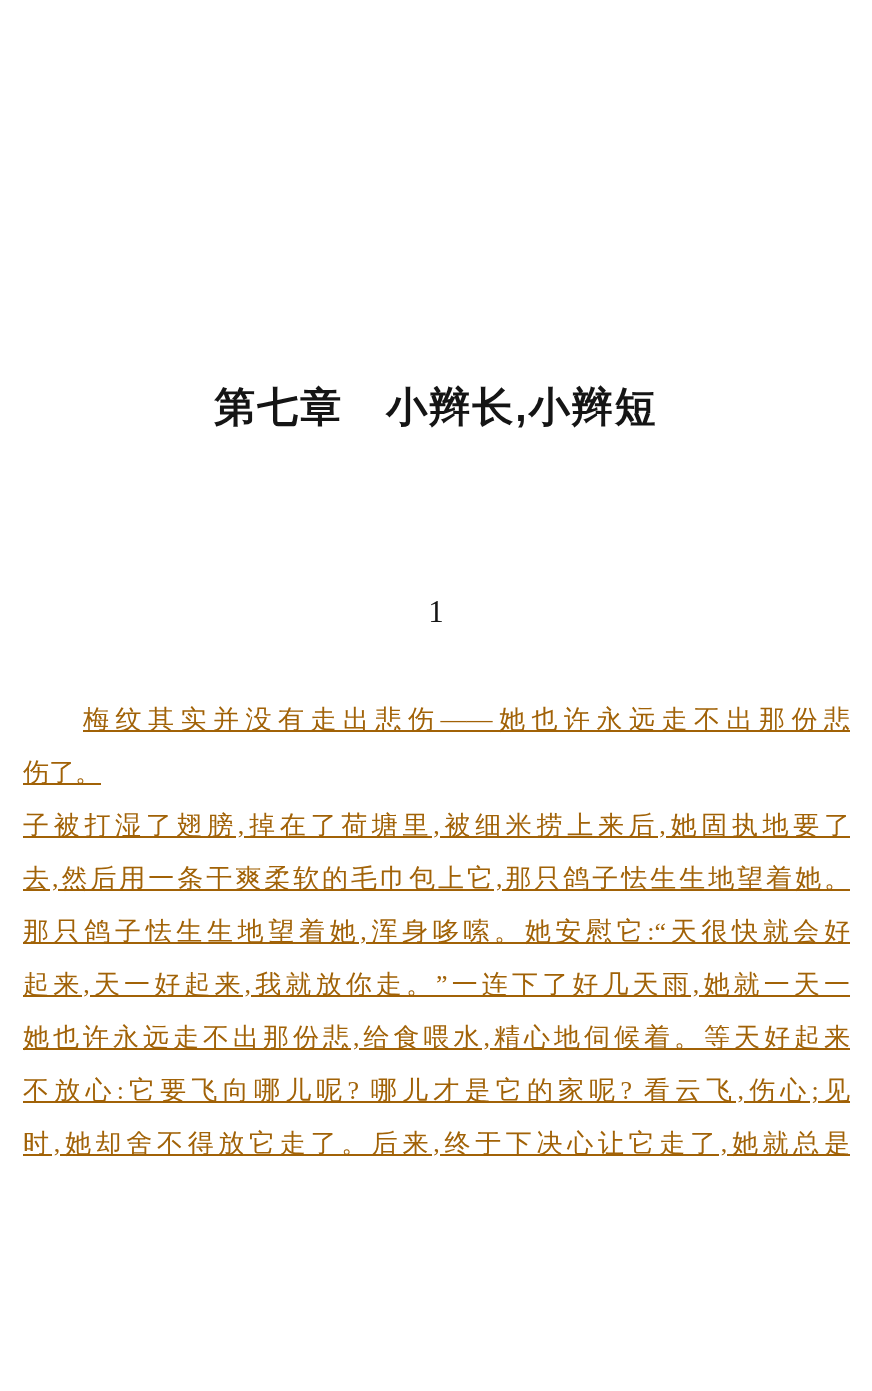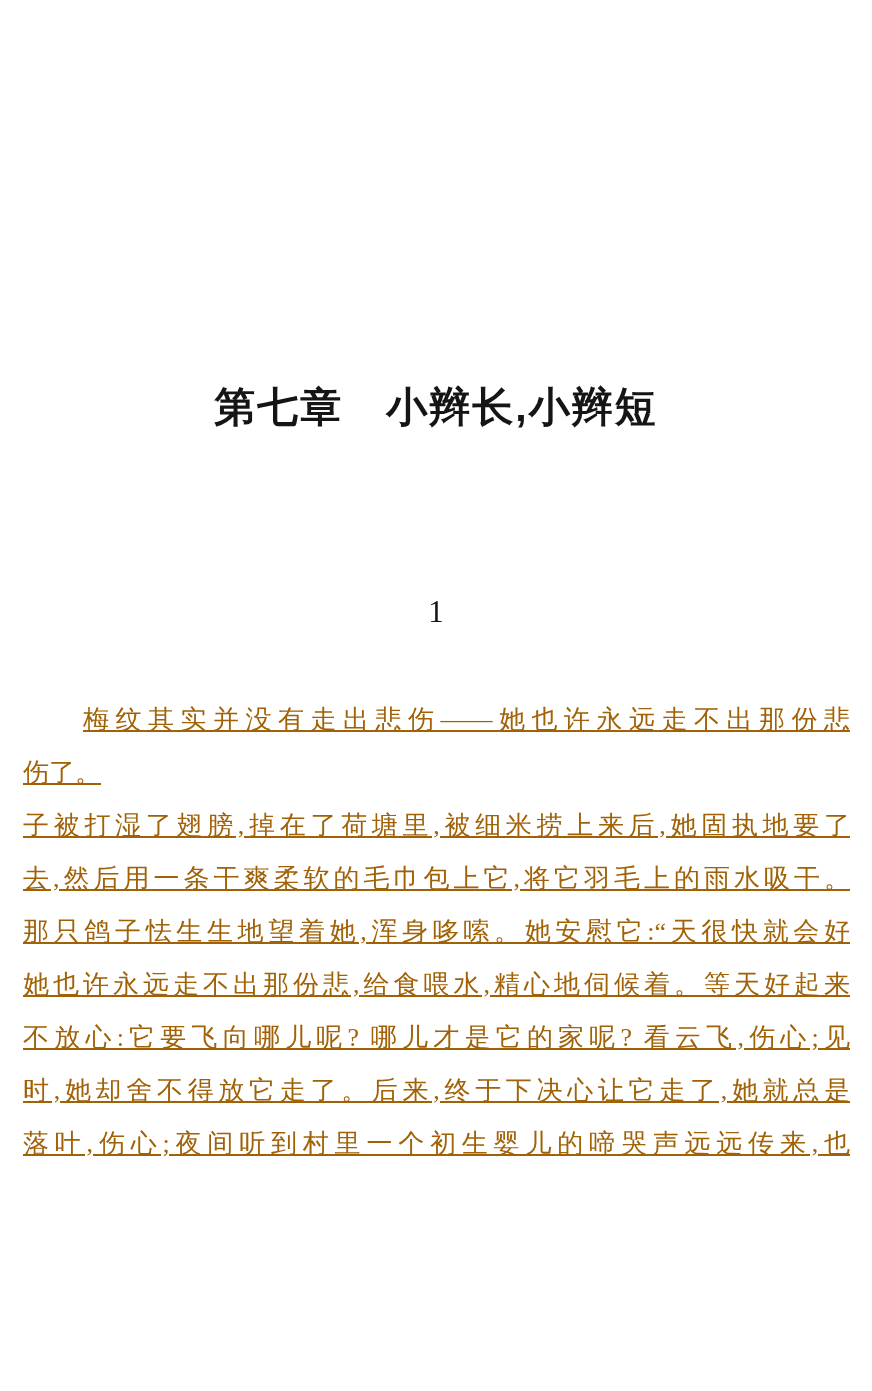--- a/index.html
+++ b/index.html
@@ -101,26 +101,26 @@
 
   <div class="chapter-title">第七章　小辫长,小辫短</div>
 
   <div class="section-number">1</div>
 
   <div class="body-text">
     <div class="text-line indent">梅纹其实并没有走出悲伤——她也许永远走不出那份悲</div>
     <div class="text-line para-end">伤了。</div>
 
     <div class="text-line">子被打湿了翅膀,掉在了荷塘里,被细米捞上来后,她固执地要了</div>
-    <div class="text-line">去,然后用一条干爽柔软的毛巾包上它,将它羽毛上的雨水吸干。</div>
+    <div class="text-line">去,然后用一条干爽柔软的毛巾包上它,那只鸽子怯生生地望着她。</div>
     <div class="text-line">那只鸽子怯生生地望着她,浑身哆嗦。她安慰它:“天很快就会好</div>
+    <div class="text-line">起来,天一好起来,我就放你走。”一连下了好几天雨,她就一天一</div>
     <div class="text-line">她也许永远走不出那份悲,给食喂水,精心地伺候着。等天好起来</div>
     <div class="text-line">不放心:它要飞向哪儿呢? 哪儿才是它的家呢? 看云飞,伤心;见</div>
     <div class="text-line">时,她却舍不得放它走了。后来,终于下决心让它走了,她就总是</div>
-    <div class="text-line">落叶,伤心;夜间听到村里一个初生婴儿的啼哭声远远传来,也</div>
   </div>
 
   <div class="footer">
     <span class="page-number">204</span>
     <span class="footer-divider"></span>
     <span class="book-title">细米</span>
   </div>
 
 </div>
 

